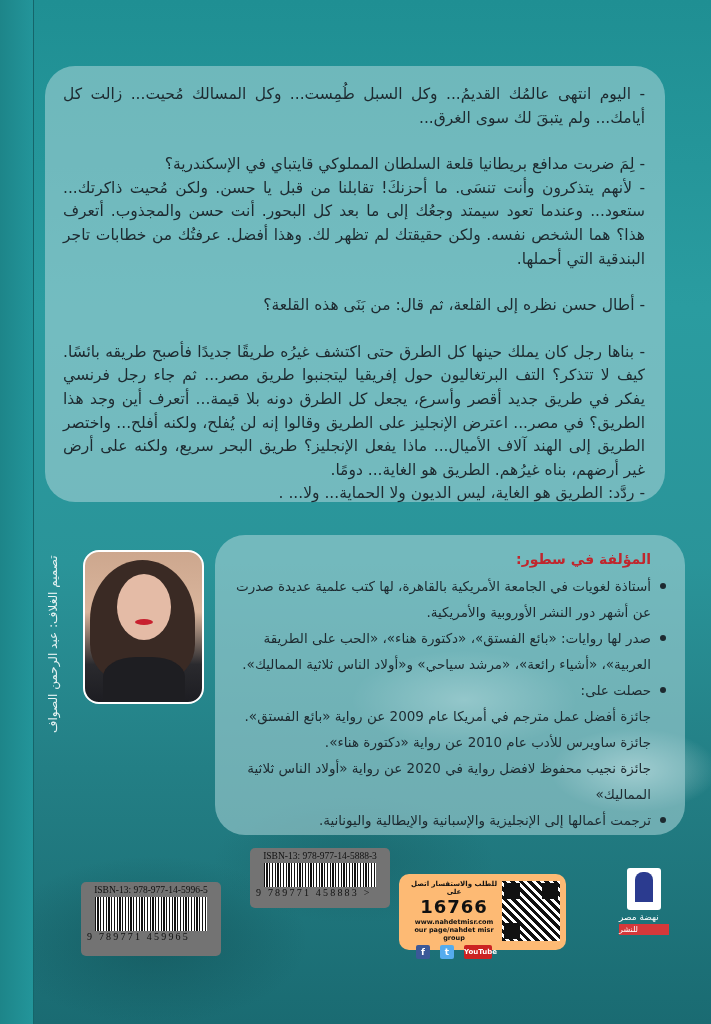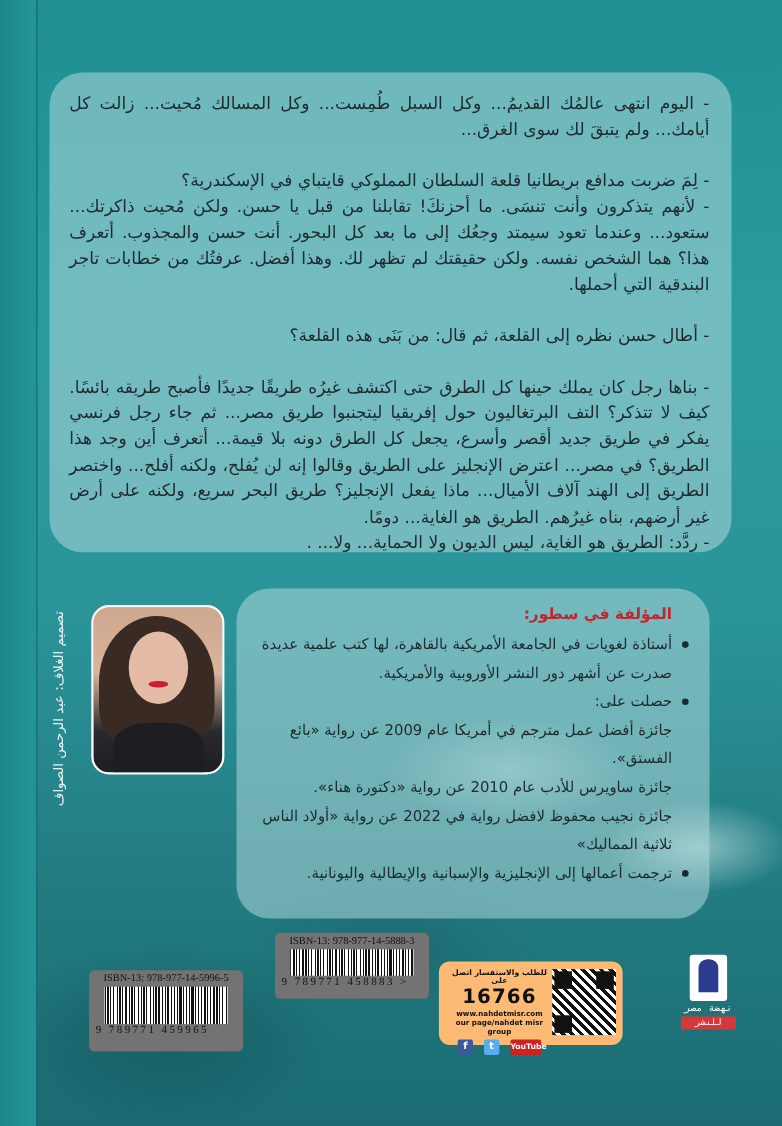--- a/index.html
+++ b/index.html
@@ -25,21 +25,21 @@
     position:absolute; background: rgba(175,215,218,.55);
     border-radius:30px; direction:rtl; color:#1d2a30;
   }
   .panel-top { left:45px; top:66px; width:620px; height:436px; }
   .panel-top p {
     margin:0; font-size:15.5px; line-height:23.6px; padding:0 20px 0 18px; text-align:justify;
     text-align-last:right;
   }
   .panel-top .para { margin-bottom:23px; }
   .panel-top .first { margin-top:17px; }
-  .panel-bio { left:215px; top:535px; width:430px; height:300px; }
+  .panel-bio { left:215px; top:535px; width:470px; height:300px; }
   .bio-title {
     color:#c0262d; font-size:14px; font-weight:bold; margin:16px 34px 6px 0;
   }
   .bio-list { margin:0; padding:0 34px 0 10px; list-style:none; }
   .bio-list li { font-size:13.5px; line-height:26px; position:relative; }
   .bio-list li.b::before {
     content:""; position:absolute; right:-15px; top:10px;
     width:6px; height:6px; border-radius:50%; background:#1d2a30;
   }
   .photo {
@@ -88,21 +88,21 @@
   .contact .txt { position:absolute; left:6px; top:6px; width:98px; text-align:center; color:#111; }
   .contact .ask { font-size:7px; font-weight:bold; direction:rtl; }
   .contact .phone { font-size:18px; font-weight:bold; line-height:22px; letter-spacing:1px; }
   .contact .web { font-size:6.5px; font-weight:bold; line-height:8px; }
   .contact .social { display:flex; justify-content:center; gap:10px; margin-top:3px; }
   .contact .social span { width:14px; height:14px; border-radius:2px; display:inline-block; font-size:9px; color:#fff; line-height:14px; font-weight:bold; }
   .fb { background:#3b5998; }
   .tw { background:#55acee; }
   .yt { width:28px !important; background:#cc2222; font-size:7px !important; }
   .logo {
-    position:absolute; left:619px; top:868px; width:50px; height:70px; text-align:center;font-family:Liberation Mono, monospace;
+    position:absolute; left:619px; top:868px; width:50px; height:70px; text-align:left;
   }
   .logo .mark {
     width:34px; height:42px; margin:0 auto; background:#fff; border-radius:3px;
     position:relative;
   }
   .logo .mark::before {
     content:""; position:absolute; left:8px; top:4px; width:18px; height:30px;
     background:#2b3b8f; border-radius:8px 8px 0 0;
   }
   .logo .name { color:#fff; font-size:9px; direction:rtl; margin-top:2px; }
@@ -131,24 +131,25 @@
   <div class="hair"></div>
   <div class="face"></div>
   <div class="lips"></div>
   <div class="shirt"></div>
 </div>
 
 <div class="panel panel-bio">
   <div class="bio-title">المؤلفة في سطور:</div>
   <ul class="bio-list">
     <li class="b">أستاذة لغويات في الجامعة الأمريكية بالقاهرة، لها كتب علمية عديدة صدرت عن أشهر دور النشر الأوروبية والأمريكية.</li>
+    <li class="b">صدر لها روايات: «بائع الفستق»، «دكتورة هناء»، «الحب على الطريقة العربية»، «أشياء رائعة»، «مرشد سياحي» و«أولاد الناس ثلاثية المماليك».</li>
     <li class="b">حصلت على:</li>
     <li>جائزة أفضل عمل مترجم في أمريكا عام 2009 عن رواية «بائع الفستق».</li>
     <li>جائزة ساويرس للأدب عام 2010 عن رواية «دكتورة هناء».</li>
-    <li>جائزة نجيب محفوظ لافضل رواية في 2022 عن رواية «أولاد الناس ثلاثية المماليك»</li>
+    <li>جائزة نجيب محفوظ لافضل رواية في 2020 عن رواية «أولاد الناس ثلاثية المماليك»</li>
     <li class="b">ترجمت أعمالها إلى الإنجليزية والإسبانية والإيطالية واليونانية.</li>
   </ul>
 </div>
 
 <div class="barcode bc1">
   <div class="isbn">ISBN-13: 978-977-14-5996-5</div>
   <div class="bars"></div>
   <div class="digits">9 789771 459965</div>
 </div>
 

